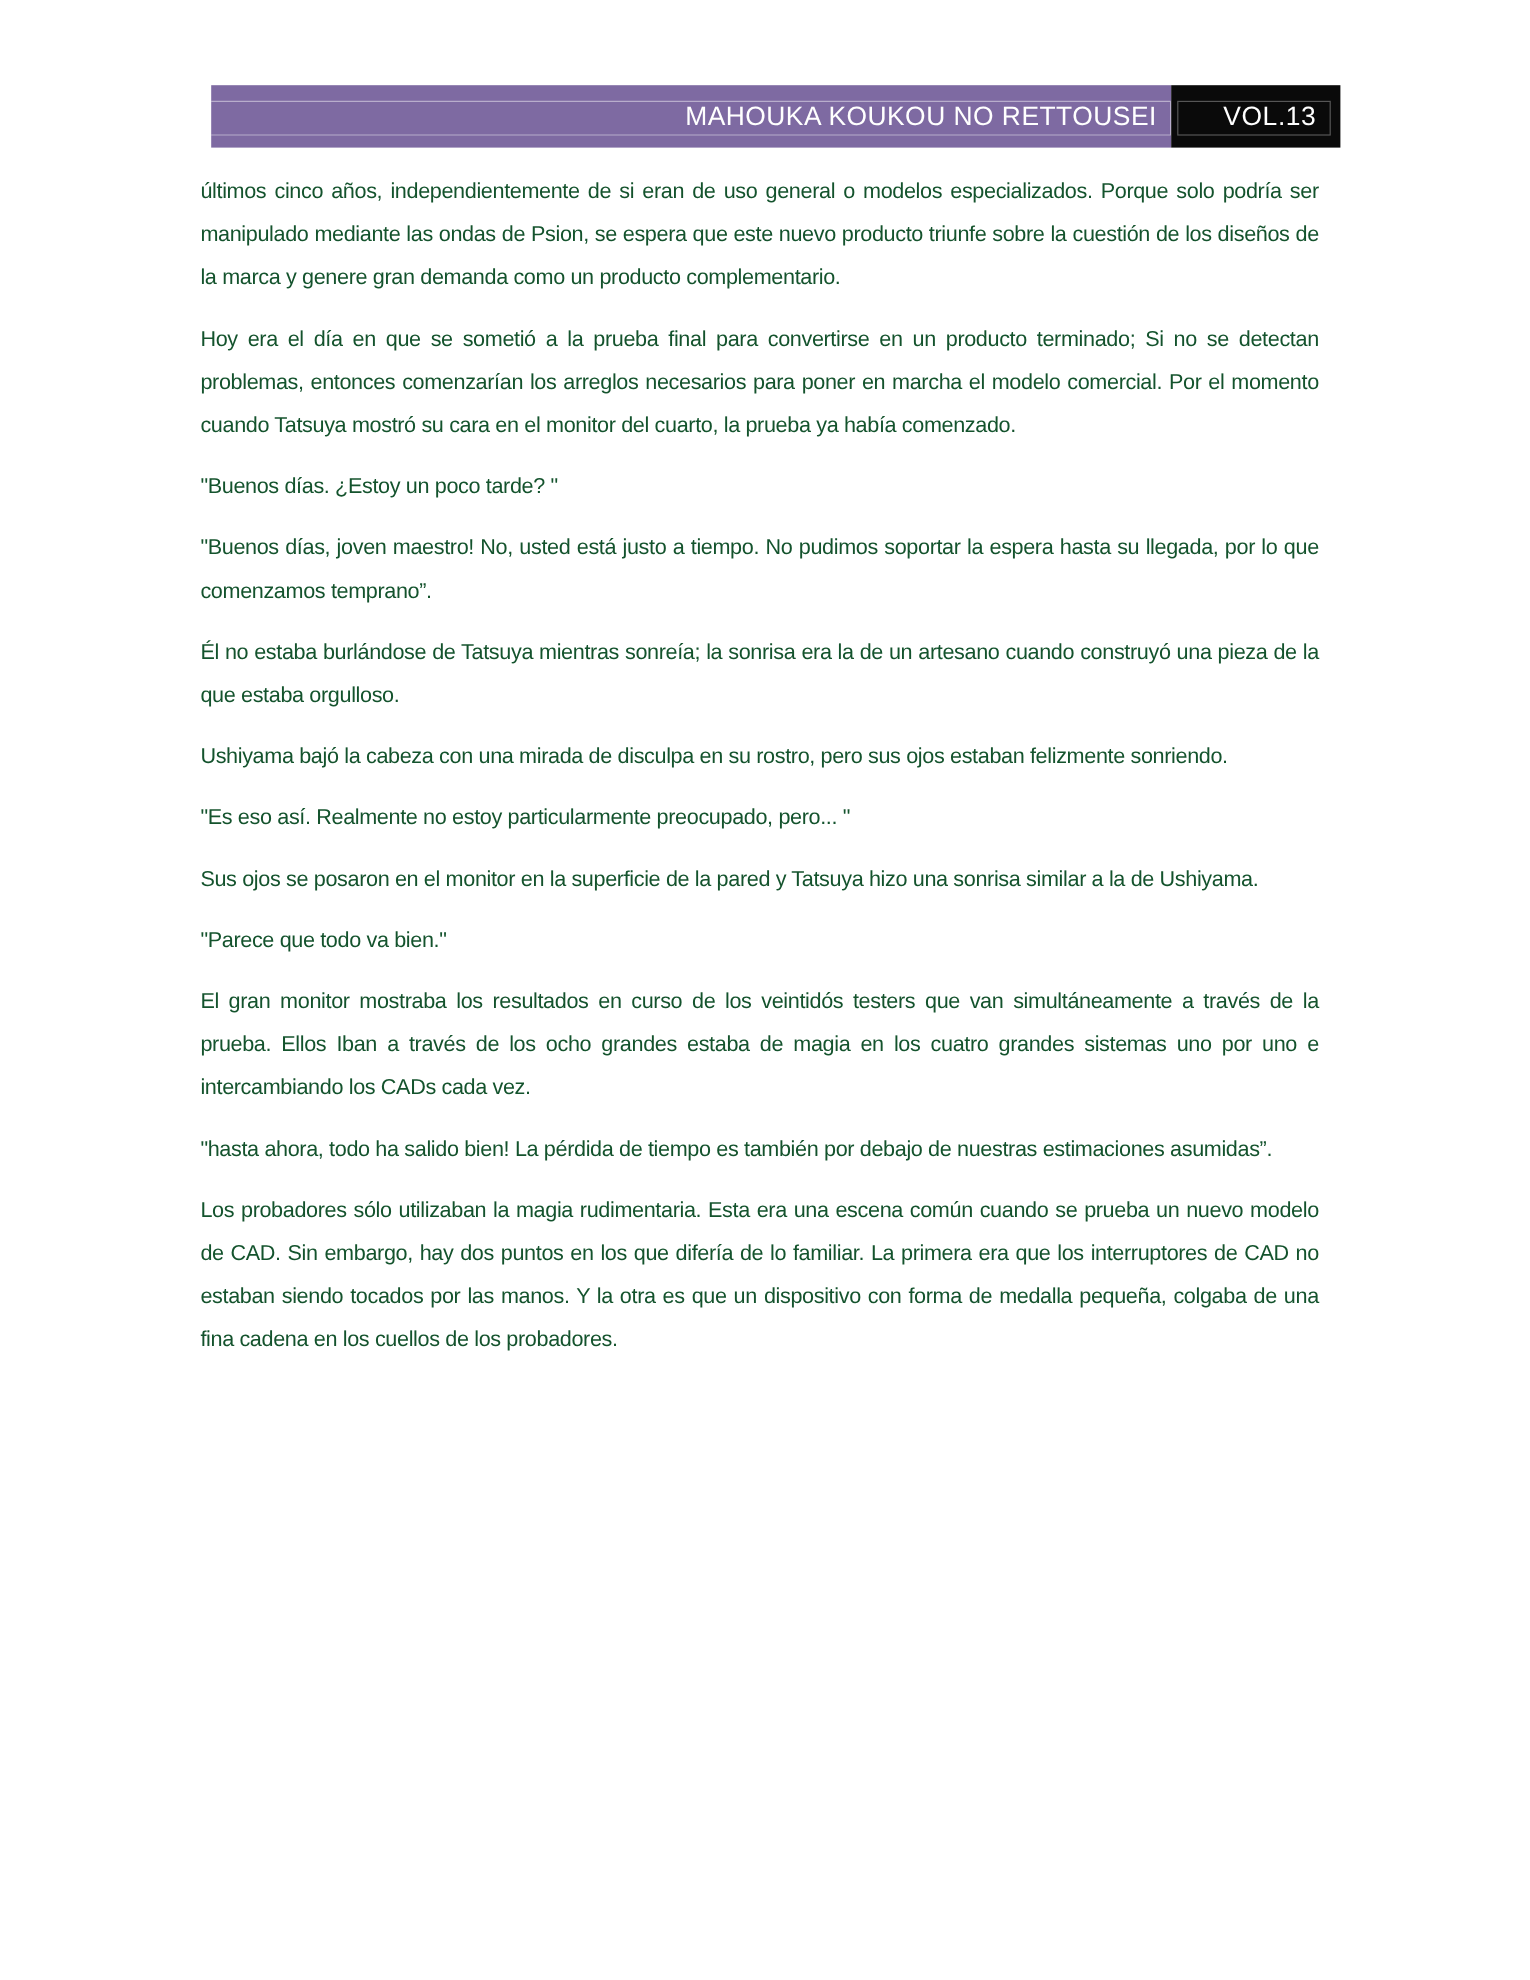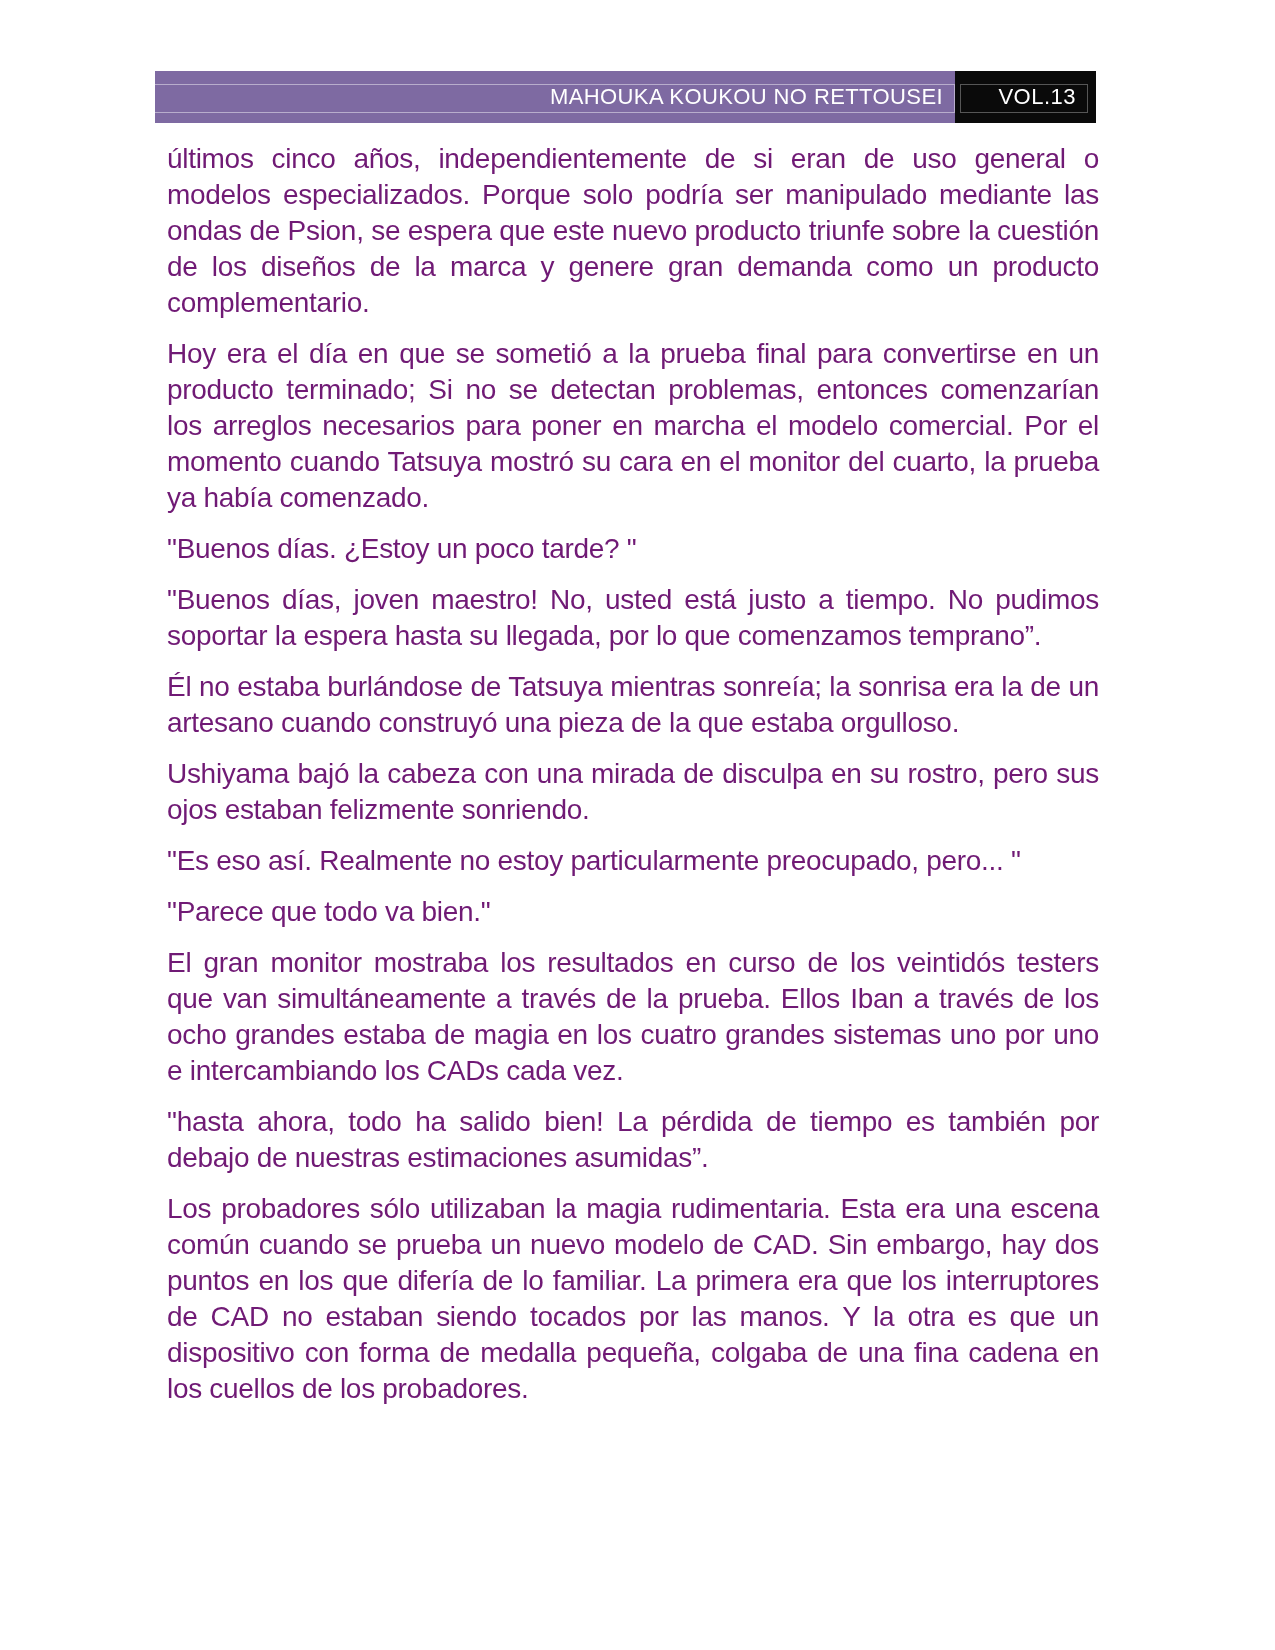--- a/index.html
+++ b/index.html
@@ -9,21 +9,21 @@
     width: 1275px;
     height: 1650px;
     background: #ffffff;
     font-family: "Liberation Sans", sans-serif;
     overflow: hidden;
   }
 
   
   .header {
     position: absolute;
-    left: 155px;
+    left: 176px;
     top: 71px;
     width: 941px;
     height: 52px;
     display: flex;
   }
   .header-purple {
     position: relative;
     width: 800px;
     height: 100%;
     background: #7e6aa2;
@@ -78,24 +78,24 @@
 
   
   .content {
     position: absolute;
     left: 167px;
     top: 141px;
     width: 932px;
   }
   .content p {
     margin: 0 0 15px 0;
-    font-size: 28px;
+    font-size: 18px;
     line-height: 36px;
     letter-spacing: -0.3px;
-    color: #701a75;
+    color: #14532d;
     text-align: justify;
     text-justify: inter-word;
   }
   .content p:last-child { margin-bottom: 12px; }
 </style>
 </head>
 <body>
 
 <div class="page" style="background: rgb(255, 255, 255);">
 
@@ -111,19 +111,20 @@
   </div>
 
   <div class="content">
     <p>últimos cinco años, independientemente de si eran de uso general o modelos especializados. Porque solo podría ser manipulado mediante las ondas de Psion, se espera que este nuevo producto triunfe sobre la cuestión de los diseños de la marca y genere gran demanda como un producto complementario.</p>
     <p>Hoy era el día en que se sometió a la prueba final para convertirse en un producto terminado; Si no se detectan problemas, entonces comenzarían los arreglos necesarios para poner en marcha el modelo comercial. Por el momento cuando Tatsuya mostró su cara en el monitor del cuarto, la prueba ya había comenzado.</p>
     <p>"Buenos días. ¿Estoy un poco tarde? "</p>
     <p>"Buenos días, joven maestro! No, usted está justo a tiempo. No pudimos soportar la espera hasta su llegada, por lo que  comenzamos temprano”.</p>
     <p>Él no estaba burlándose de Tatsuya mientras sonreía; la sonrisa era la de un artesano cuando construyó una pieza de la que estaba orgulloso.</p>
     <p>Ushiyama bajó la cabeza con una mirada de disculpa en su rostro, pero sus ojos estaban felizmente sonriendo.</p>
     <p>"Es eso así. Realmente no estoy particularmente preocupado, pero... "</p>
+    <p>Sus ojos se posaron en el monitor en la superficie de la pared y Tatsuya hizo una sonrisa similar a la de Ushiyama.</p>
     <p>"Parece que todo va bien."</p>
     <p>El gran monitor mostraba los resultados en curso de los veintidós testers que van simultáneamente a través de la prueba. Ellos Iban a través de los ocho grandes estaba de magia en los cuatro grandes sistemas uno por uno e intercambiando los CADs cada vez.</p>
     <p>"hasta ahora, todo ha salido bien! La pérdida de tiempo es también por debajo de nuestras estimaciones asumidas”.</p>
     <p>Los probadores sólo utilizaban la magia rudimentaria. Esta era una escena común cuando se prueba un nuevo modelo de CAD. Sin embargo, hay dos puntos en los que difería de lo familiar. La primera era que los interruptores de CAD no estaban siendo tocados por las manos. Y la otra es que un dispositivo con forma de medalla pequeña, colgaba de una fina cadena en los cuellos de los probadores.</p>
   </div>
 
 </div>
 
 </body></html>

